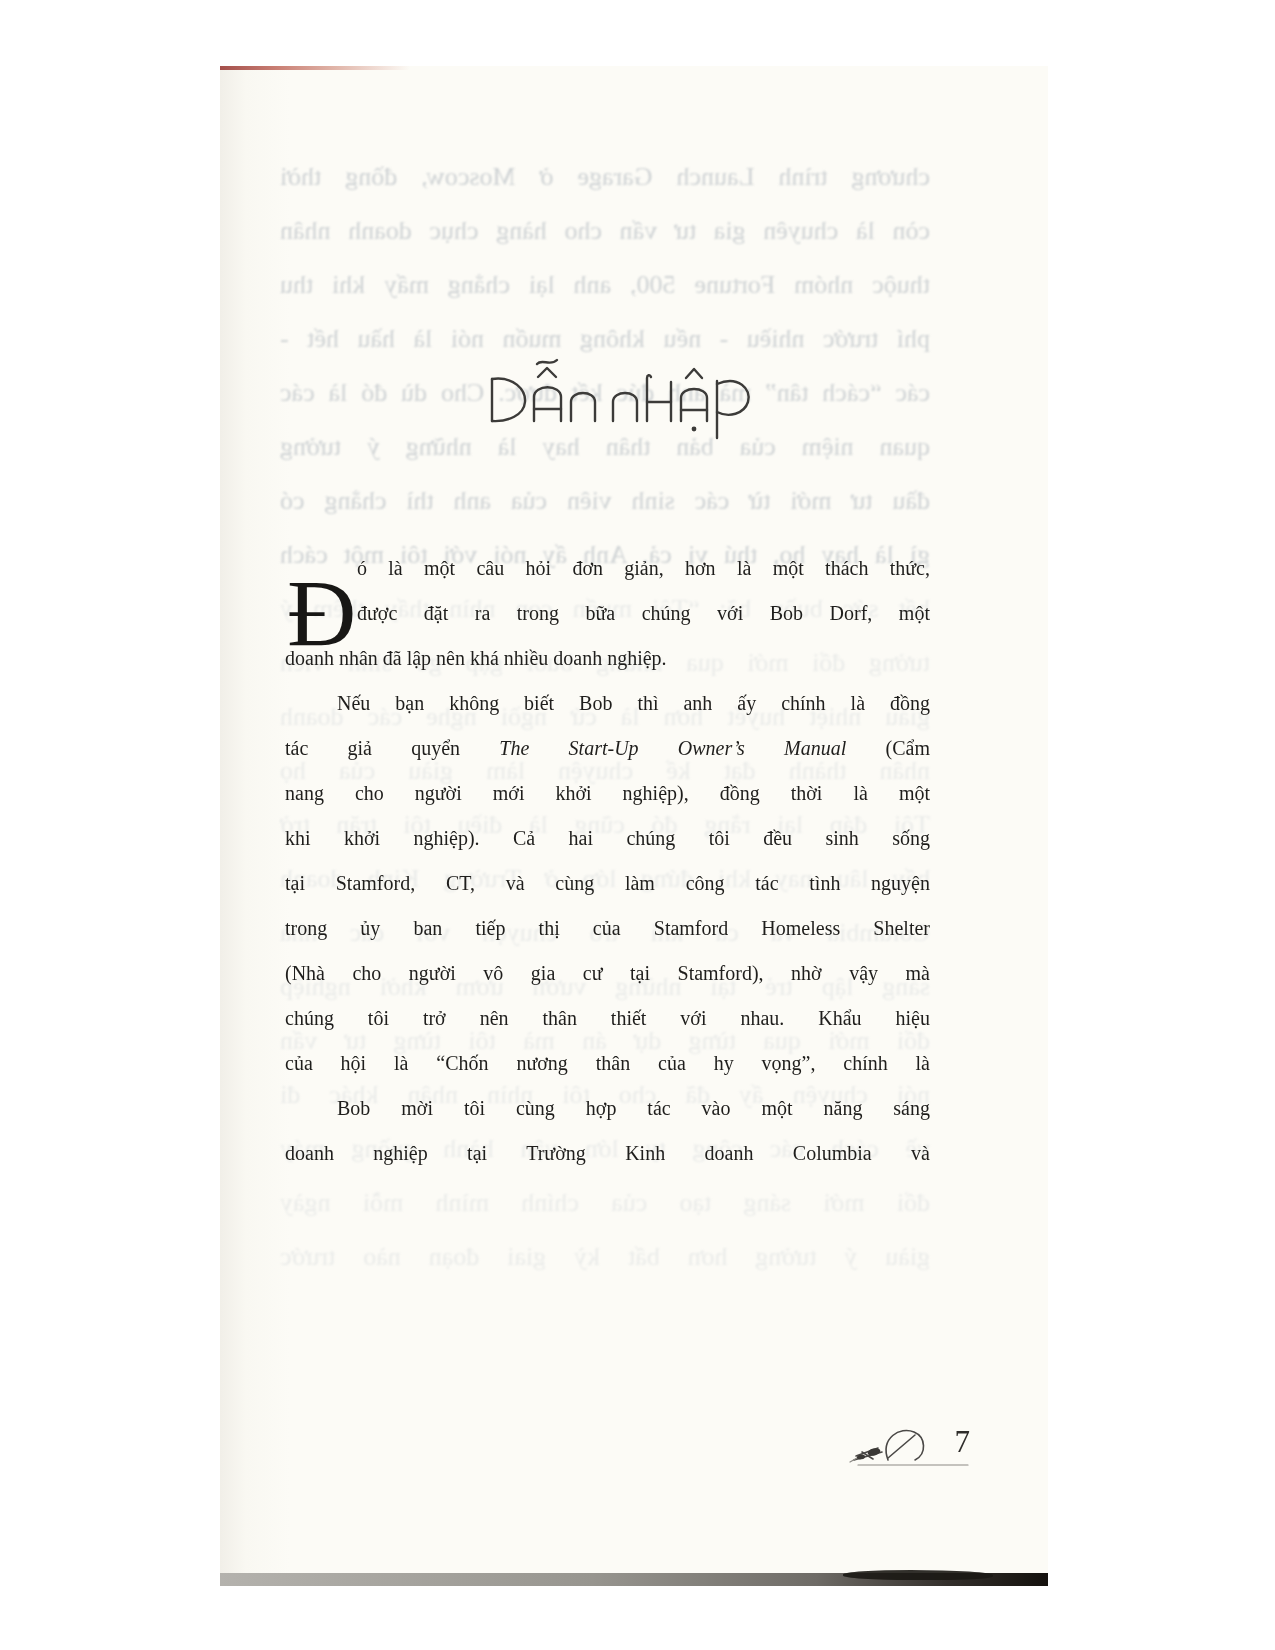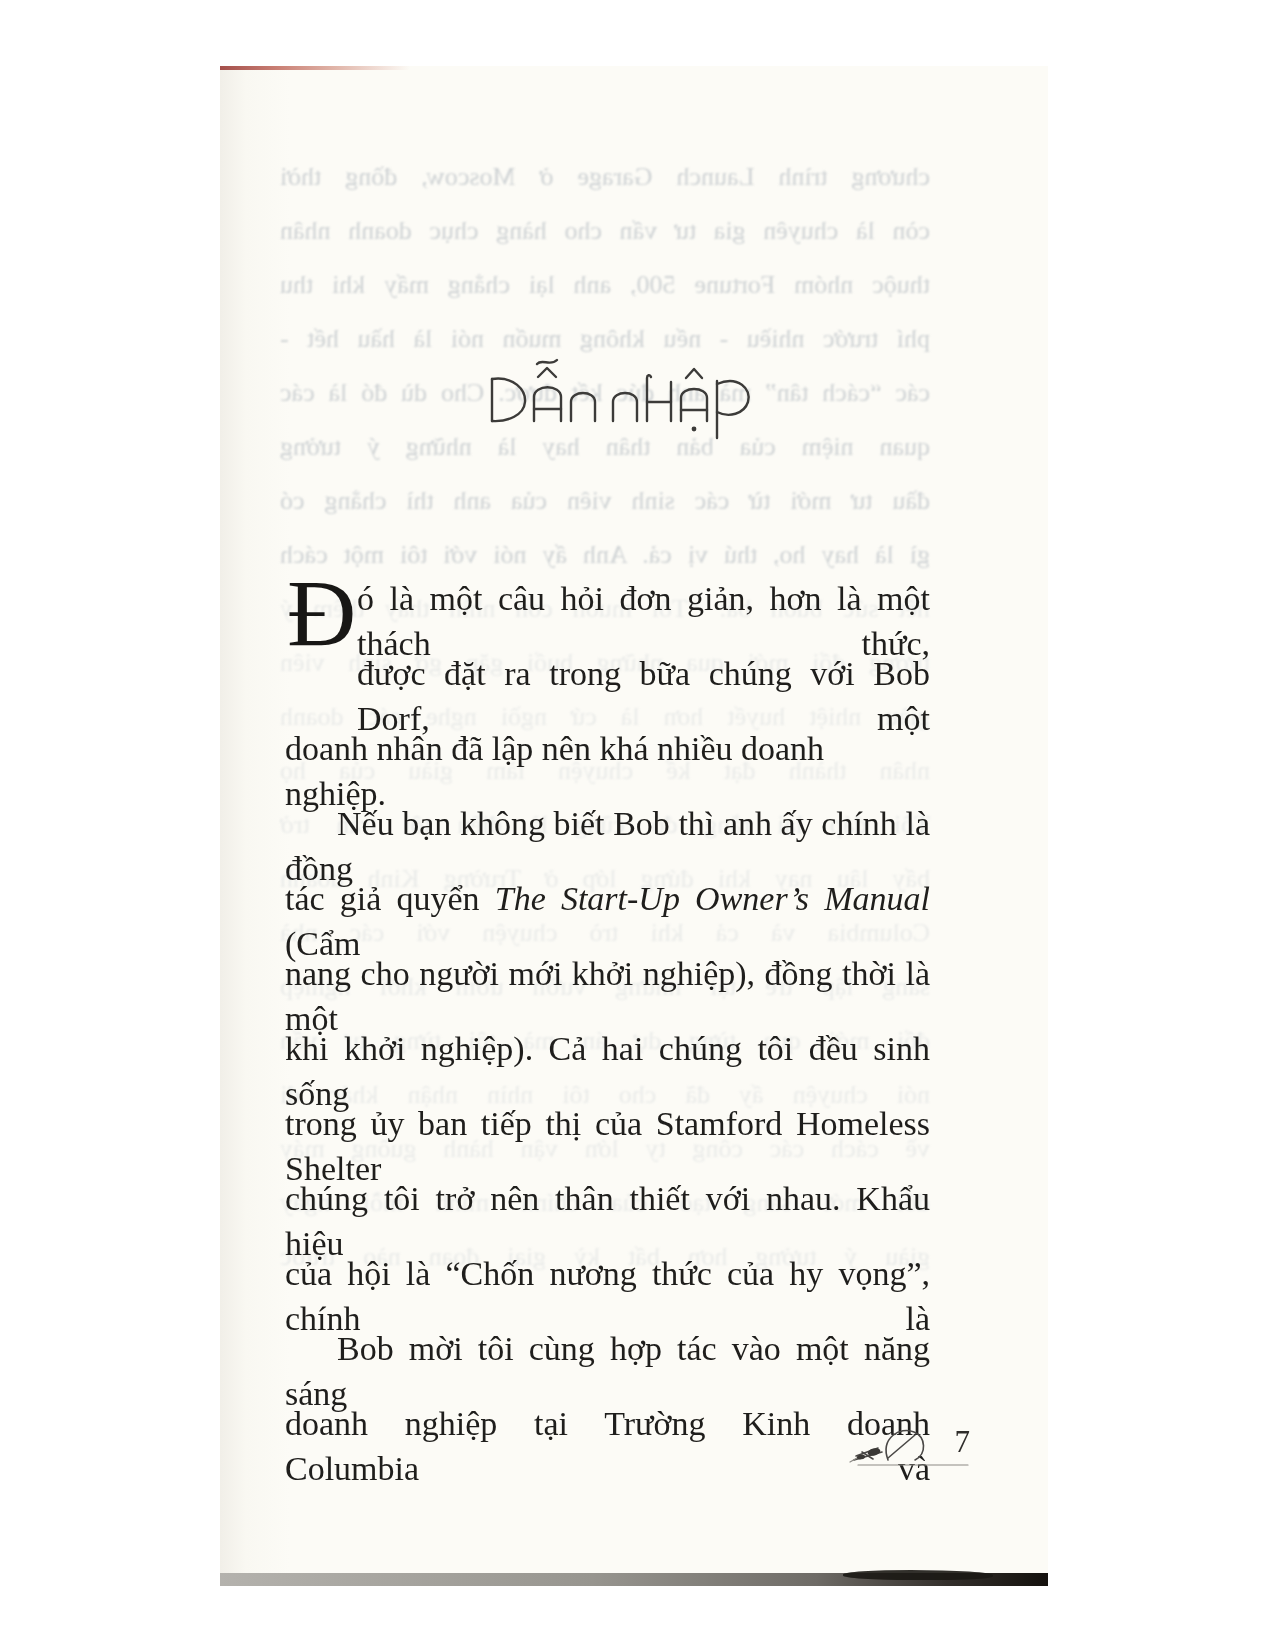--- a/index.html
+++ b/index.html
@@ -37,21 +37,21 @@
     text-align:justify;text-align-last:justify;overflow:hidden;
   }
   
   .title-wrap{position:absolute;left:262px;top:292px;width:276px;height:92px;}
   .title-wrap svg{display:block;width:100%;height:100%;}
   .title-wrap path{fill:none;stroke:#3c3b39;stroke-width:2.4;stroke-linecap:round;stroke-linejoin:round;}
   .title-wrap .dotmark{fill:#3c3b39;stroke:none;}
   .sr{position:absolute;width:1px;height:1px;overflow:hidden;clip-path:inset(50%);white-space:nowrap;}
   
   .body-text{position:absolute;left:65px;top:480px;width:645px;color:#1f1e1c;}
-  .line{height:45px;line-height:45px;font-size:34px;text-align:left;margin-top:30px;}
+  .line{height:45px;line-height:45px;font-size:20px;text-align:left;}
   .line.jl{text-align:justify;text-align-last:justify;}
   .line.ind{text-indent:52px;}
   .line.dc{padding-left:72px;}
   .it{font-style:italic;}
   .dropcap{
     position:absolute;left:2px;top:20px;font-size:96px;line-height:1;
     color:#181715;font-family:"Liberation Serif","DejaVu Serif",serif;
   }
   
   .footer{position:absolute;left:608px;top:1358px;width:160px;height:52px;}
@@ -131,23 +131,25 @@
     <div class="body-text">
       <div class="dropcap">Đ</div>
       <div id="body-lines">
           <div class="line jl dc"><span>ó là một câu hỏi đơn giản, hơn là một thách thức,</span></div>
           <div class="line jl dc"><span>được đặt ra trong bữa chúng với Bob Dorf, một</span></div>
           <div class="line"><span>doanh nhân đã lập nên khá nhiều doanh nghiệp.</span></div>
           <div class="line jl ind"><span>Nếu bạn không biết Bob thì anh ấy chính là đồng</span></div>
           <div class="line jl"><span>tác giả quyển </span><span class="it">The Start-Up Owner’s Manual</span><span> (Cẩm</span></div>
           <div class="line jl"><span>nang cho người mới khởi nghiệp), đồng thời là một</span></div>
           <div class="line jl"><span>khi khởi nghiệp). Cả hai chúng tôi đều sinh sống</span></div>
+          <div class="line jl"><span>tại Stamford, CT, và cùng làm công tác tình nguyện</span></div>
           <div class="line jl"><span>trong ủy ban tiếp thị của Stamford Homeless Shelter</span></div>
+          <div class="line jl"><span>(Nhà cho người vô gia cư tại Stamford), nhờ vậy mà</span></div>
           <div class="line jl"><span>chúng tôi trở nên thân thiết với nhau. Khẩu hiệu</span></div>
-          <div class="line jl"><span>của hội là “Chốn nương thức của hy vọng”, chính là</span></div>
+          <div class="line jl"><span>của hội là “Chốn nương thân của hy vọng”, chính là</span></div>
           <div class="line jl ind"><span>Bob mời tôi cùng hợp tác vào một năng sáng</span></div>
           <div class="line jl"><span>doanh nghiệp tại Trường Kinh doanh Columbia và</span></div>
         </div>
     </div>
 
     <div class="footer">
       <svg viewBox="0 0 160 52" width="160" height="52">
         <path class="doodle-light" d="M30,41 L140,41"></path>
         <path class="doodle-stroke" d="M60,36 C52,14 72,2 86,8 C98,13 99,30 87,36"></path>
         <path class="doodle-stroke" d="M60,34 L87,11"></path>

